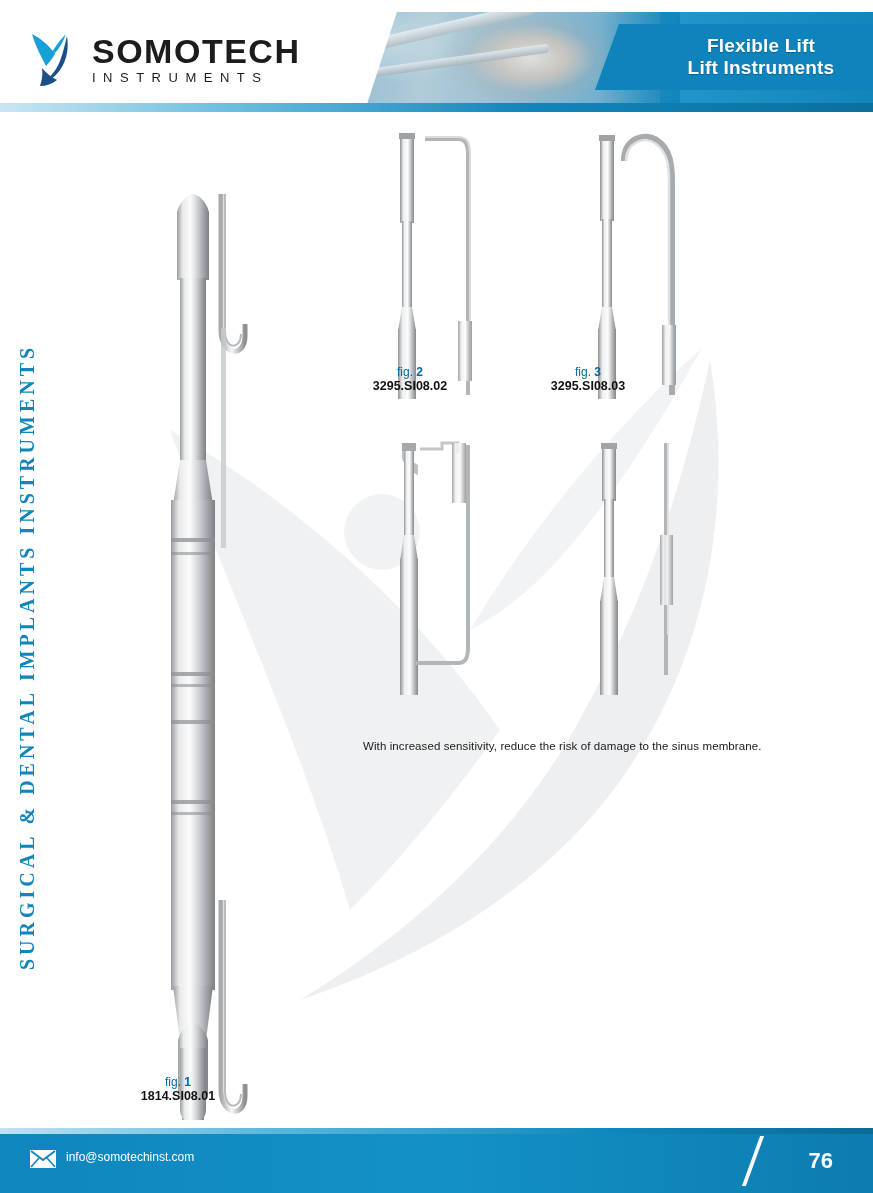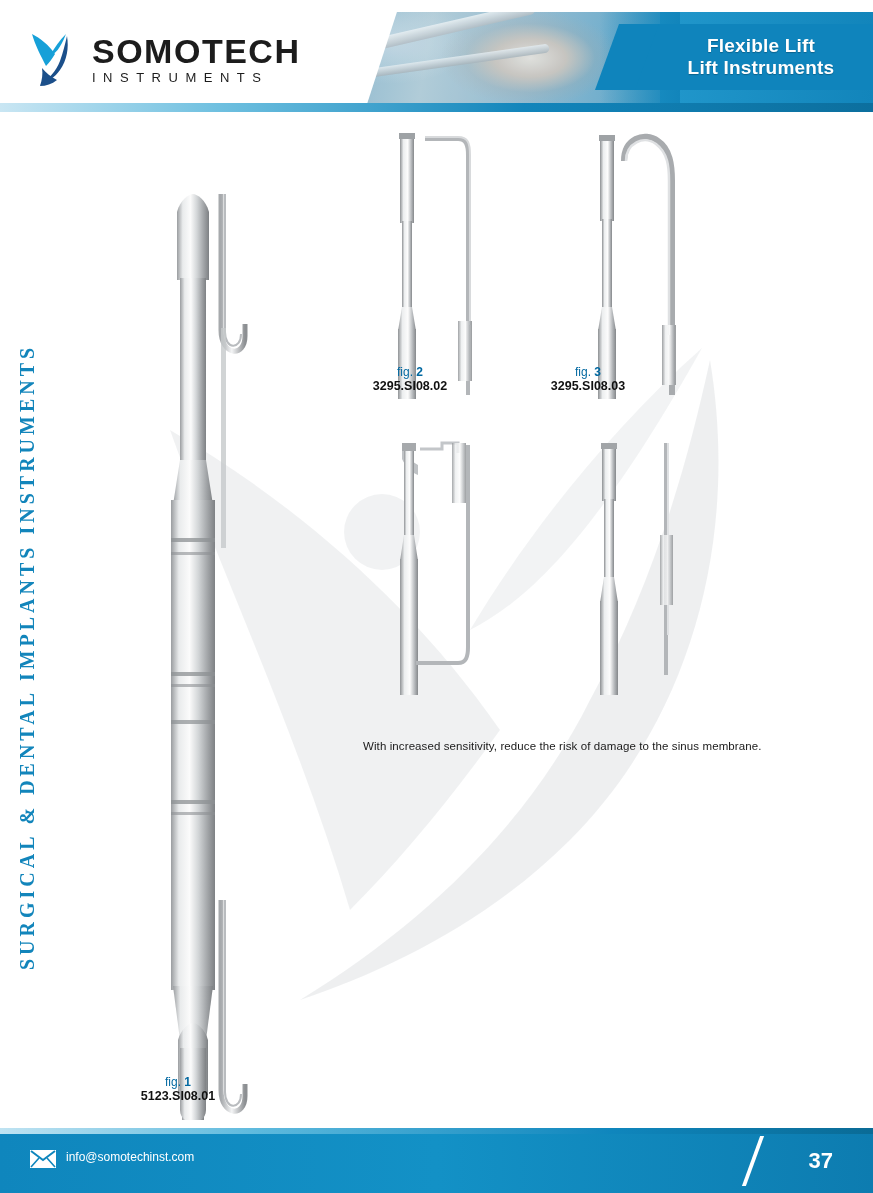--- a/index.html
+++ b/index.html
@@ -322,21 +322,21 @@
       <rect x="96" y="168" width="5" height="220" fill="#c6c9cb" opacity=".8"></rect>
 
       <path d="M96 740 L96 930 C96 956 120 958 120 936 L120 924" stroke="url(#steelThin)" stroke-width="5" fill="none"></path>
       <path d="M100 740 L100 932 C100 950 116 950 116 934" stroke="#b9bcbf" stroke-width="2" fill="none"></path>
     </svg>
 
     <div class="caption" style="left:98px; top:975px;">
       <div class="cap-fig">
         <span>fig. </span><b>1</b>
       </div>
-      <div class="cap-code">5123.SI08.01</div>
+      <div class="cap-code">1814.SI08.01</div>
     </div>
 
     <svg width="130" height="280" viewBox="0 0 130 280" style="position:absolute; left:380px; top:25px;" aria-hidden="true">
       <defs>
         <linearGradient id="steel2" x1="0" y1="0" x2="1" y2="0">
           <stop offset="0%" stop-color="#909396"></stop>
           <stop offset="25%" stop-color="#eceeef"></stop>
           <stop offset="55%" stop-color="#fcfcfc"></stop>
           <stop offset="80%" stop-color="#b9bcbf"></stop>
           <stop offset="100%" stop-color="#85888b"></stop>
@@ -427,16 +427,16 @@
       <span class="mail-icon">
         <svg width="26" height="18" viewBox="0 0 26 18" aria-hidden="true">
           <rect x="0.5" y="0.5" width="25" height="17" fill="#ffffff" stroke="#ffffff"></rect>
           <path d="M1 1 L13 10 L25 1" fill="none" stroke="#0f86bd" stroke-width="2"></path>
           <path d="M1 17 L9 8 M25 17 L17 8" fill="none" stroke="#0f86bd" stroke-width="1.6"></path>
         </svg>
       </span>
       <span>info@somotechinst.com</span>
     </div>
     <div class="footer-slash"></div>
-    <div class="footer-page">37</div>
+    <div class="footer-page">76</div>
   </div>
 
 </div>
 
 </body></html>

